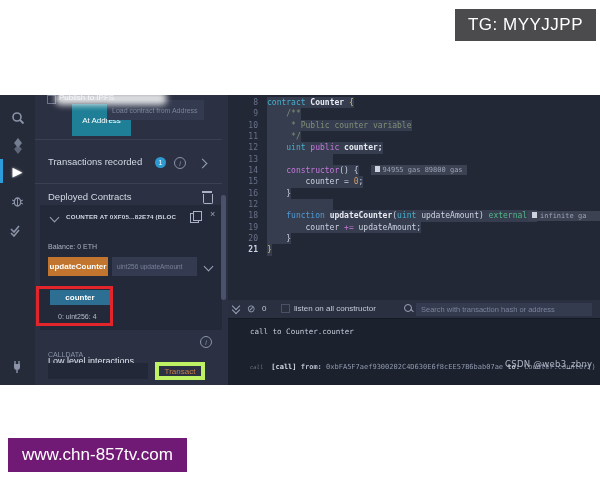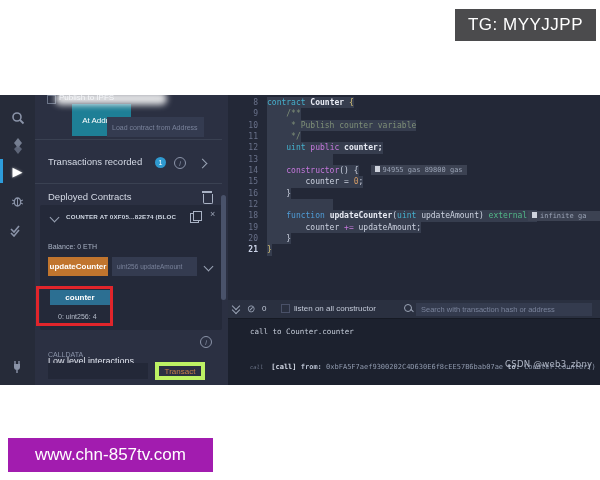--- a/index.html
+++ b/index.html
@@ -3,22 +3,22 @@
 <meta charset="utf-8">
 <style>
   html,body{margin:0;padding:0;background:#ffffff;}
   body{width:600px;height:480px;position:relative;overflow:hidden;
        font-family:"Liberation Sans",sans-serif;-webkit-font-smoothing:antialiased;}
   .abs{position:absolute;}
 
   
   .tg-badge{right:4px;top:9px;background:#4b4b4d;color:#fff;font-size:17px;
             padding:6px 13px;letter-spacing:.5px;}
-  .site-badge{left:8px;top:438px;background:#a21caf;color:#fff;font-size:17px;
-              padding:7px 27px;}
+  .site-badge{left:8px;top:438px;background:#701a75;color:#fff;font-size:17px;
+              padding:7px 14px;}
 
   
   .shot{left:0;top:95px;width:600px;height:290px;background:#232837;overflow:hidden;}
 
   
   .iconbar{left:0;top:0;width:35px;height:290px;background:#262b39;}
   .ic{position:absolute;left:0;width:35px;height:22px;display:flex;align-items:center;justify-content:center;color:#8a93a8;}
   .ic svg{display:block;}
   .ic-active{color:#ffffff;}
   .ic-active:before{content:"";position:absolute;left:0;top:0;bottom:0;width:3px;background:#2d9cdb;}
@@ -132,21 +132,21 @@
   </div>
 
   <div class="abs sidebar">
 
     <div>
       <span class="checkbox" style="left:12px;top:0px;"></span>
       <span class="abs" style="left:24px;top:-2px;color:#cfd6e4;">Publish to IPFS</span>
     </div>
 
     <div class="abs btn btn-teal" style="left:13px;top:9px;width:59px;height:32px;font-size:8px;margin-left:24px;">At Address</div>
-    <input class="abs field" style="left: 72px; top: 22px; width: 97px; height: 20px; font-size: 7px;" placeholder="Load contract from Address">
+    <input class="abs field" style="left: 72px; top: 5px; width: 97px; height: 20px; font-size: 7px;" placeholder="Load contract from Address">
 
     <div class="sb-div" style="top:44px;"></div>
 
     <span class="abs" style="left:13px;top:61px;font-size:9.5px;color:#d5dae6;">Transactions recorded</span>
     <span class="badge-count" style="left:120px;top:62px;">1</span>
     <span class="info-circ" style="left:139px;top:62px;">i</span>
     <span class="chev chev-r" style="left:164px;top:65px;"></span>
 
     <div class="sb-div" style="top:88px;"></div>
 
@@ -175,21 +175,21 @@
     <input class="abs field" style="left: 13px; top: 268px; width: 100px; height: 16px; background: rgb(35, 40, 56);">
     <div class="abs btn" style="left:120px;top:267px;width:50px;height:18px;font-size:8px;color:#c98046;border:4px solid #bef264;box-sizing:border-box;background:transparent;">Transact</div>
   </div>
 
   <div class="abs scrollbar"></div>
 
   <div class="abs editor">
     <div id="code-lines" style="padding-top:2px;">
         <div class="code-line"><span class="ln">8</span><span class="code-text"><span class="s-k">contract </span><span class="s-b">Counter </span><span class="s-y">{</span></span></div>
         <div class="code-line"><span class="ln">9</span><span class="code-text"><span class="s-c">    /**</span></span></div>
-        <div class="code-line"><span class="ln">10</span><span class="code-text"><span class="s-c">     * Publish counter variable</span></span></div>
+        <div class="code-line"><span class="ln">10</span><span class="code-text"><span class="s-c">     * Public counter variable</span></span></div>
         <div class="code-line"><span class="ln">11</span><span class="code-text"><span class="s-c">     */</span></span></div>
         <div class="code-line"><span class="ln">12</span><span class="code-text"><span>    </span><span class="s-k">uint</span><span> </span><span class="s-m">public</span><span> </span><span class="s-b">counter;</span></span></div>
         <div class="code-line"><span class="ln">13</span><span class="code-empty"></span></div>
         <div class="code-line"><span class="ln">14</span><span class="code-text"><span>    </span><span class="s-m">constructor</span><span>() {</span></span><span class="gas-chip"><span class="fuel"></span>94955 gas 89800 gas</span></div>
         <div class="code-line"><span class="ln">15</span><span class="code-text"><span>        counter = </span><span class="s-o">0</span><span>;</span></span></div>
         <div class="code-line"><span class="ln">16</span><span class="code-text"><span>    }</span></span></div>
         <div class="code-line"><span class="ln">12</span><span class="code-empty"></span></div>
         <div class="code-line"><span class="ln">18</span><span class="code-text"><span>    </span><span class="s-k2">function</span><span> </span><span class="s-b">updateCounter</span><span>(</span><span class="s-k">uint</span><span> updateAmount) </span><span class="s-g">external</span><span> {</span></span><span class="gas-chip chip-edge"><span class="fuel"></span>infinite ga</span></div>
         <div class="code-line"><span class="ln">19</span><span class="code-text"><span>        counter </span><span class="s-m">+=</span><span> updateAmount;</span></span></div>
         <div class="code-line"><span class="ln">20</span><span class="code-text"><span>    }</span></span></div>

